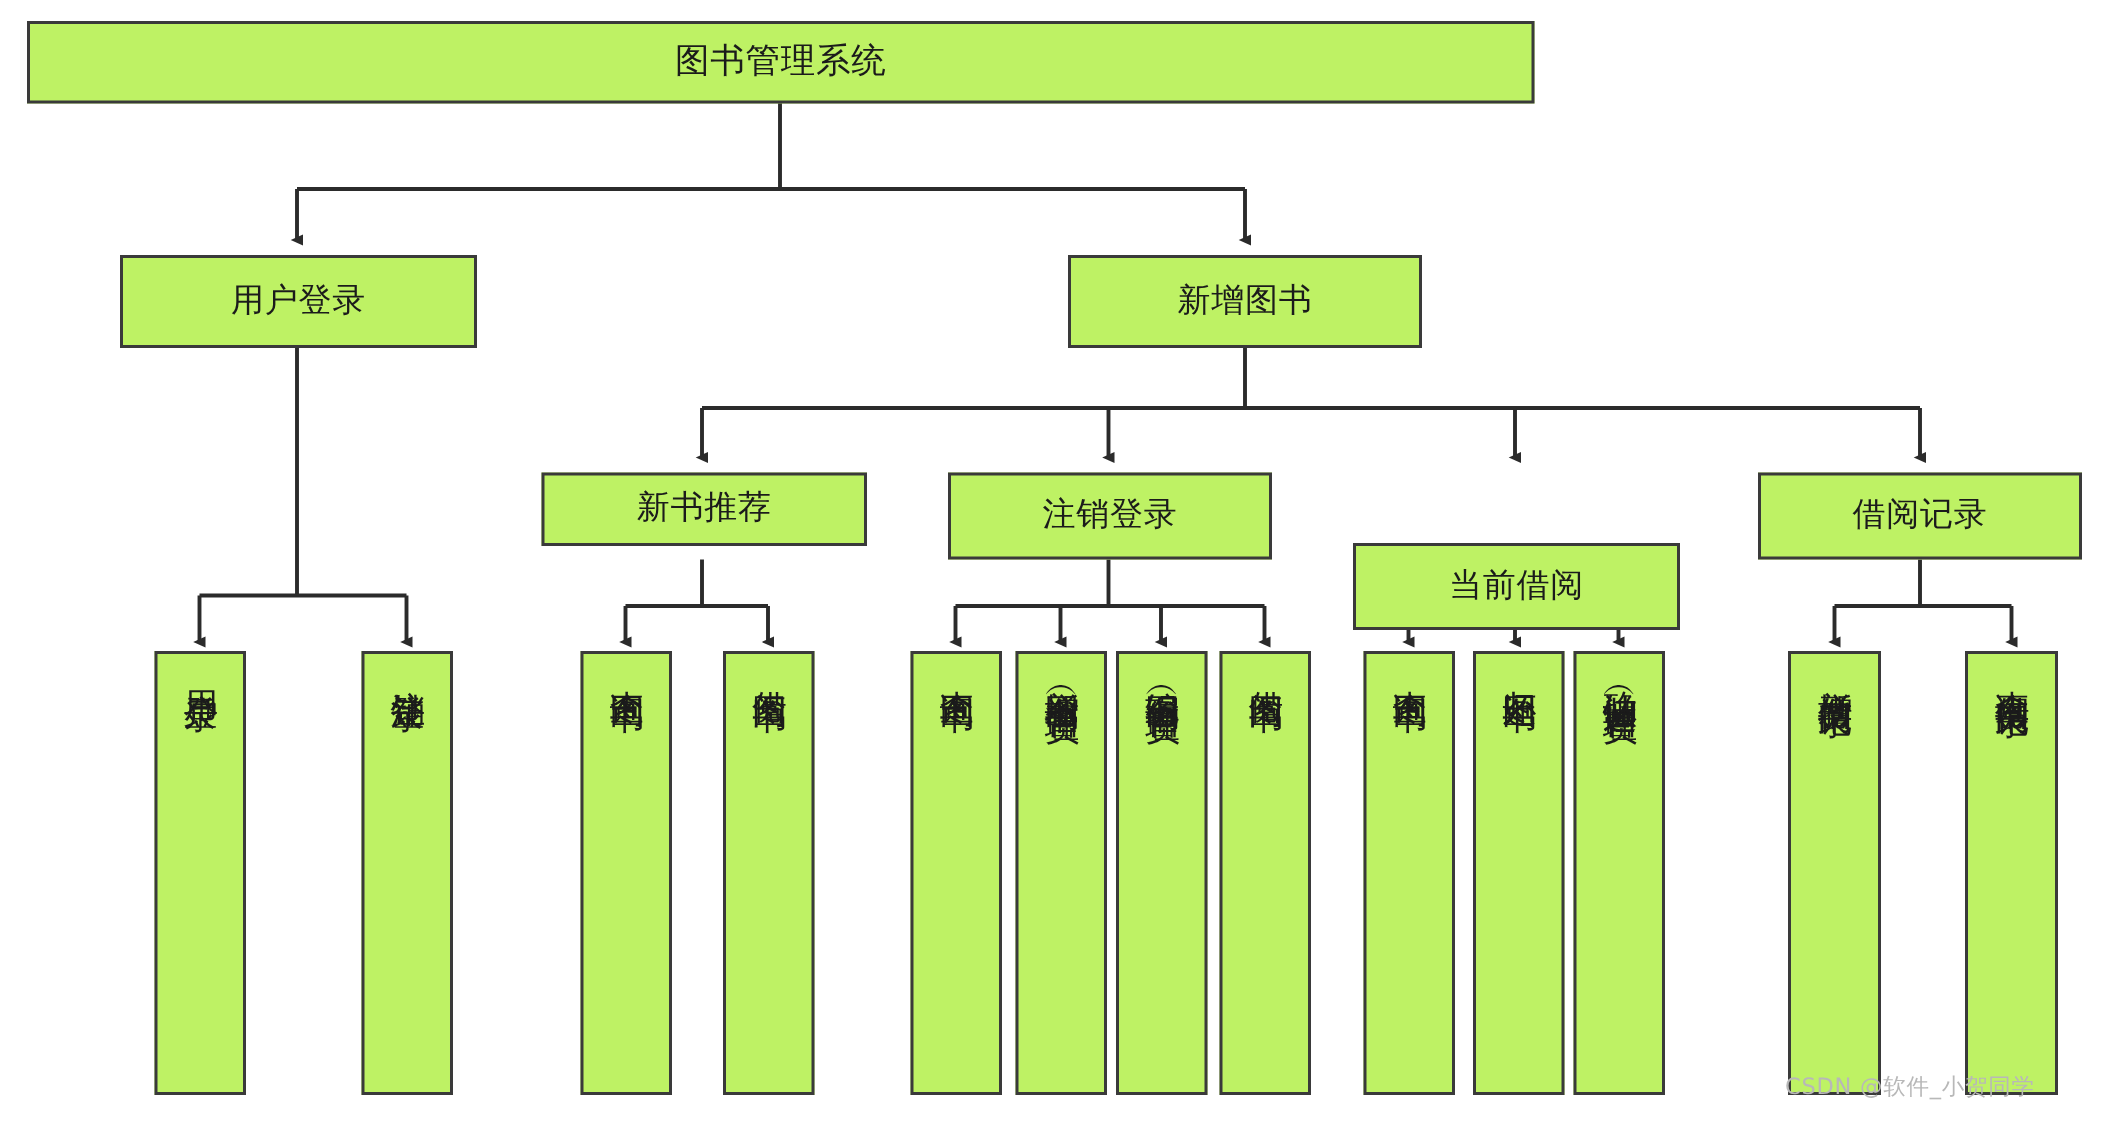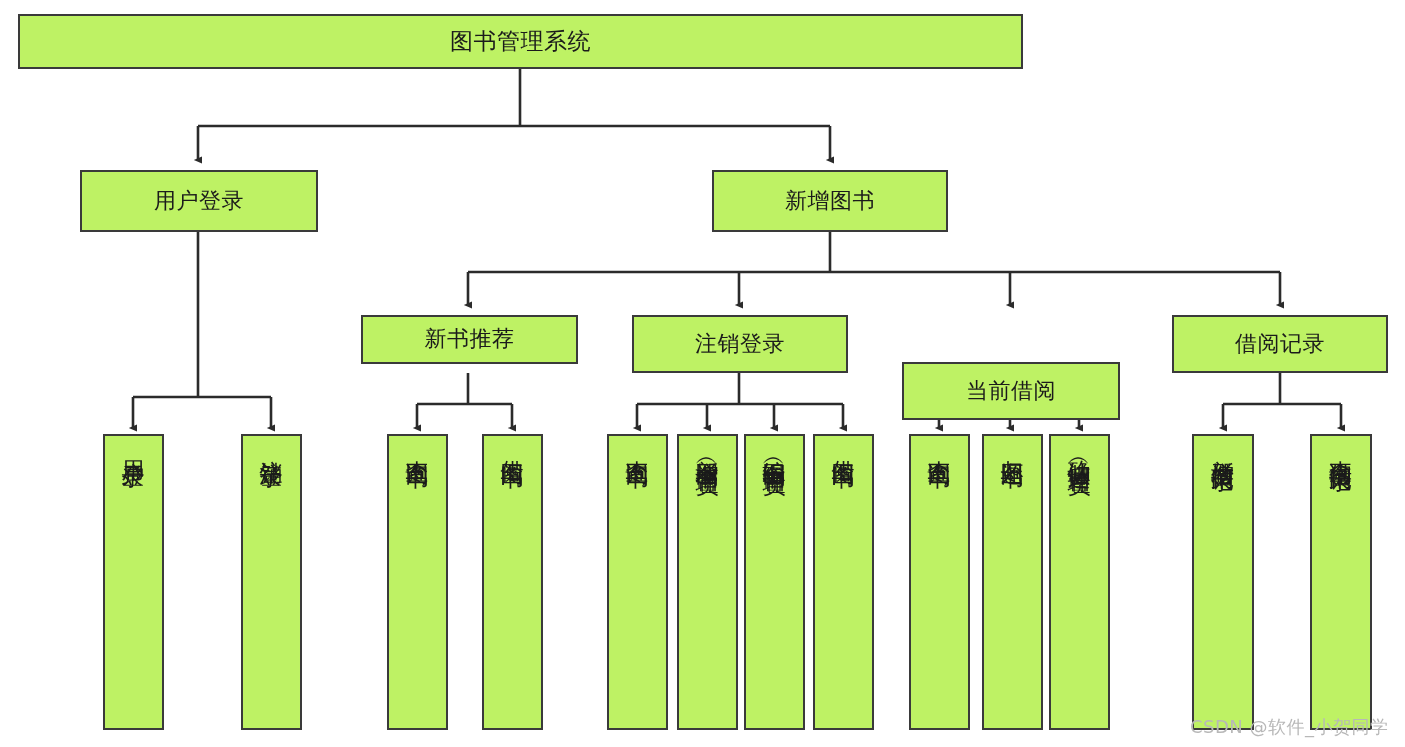--- a/index.html
+++ b/index.html
@@ -52,21 +52,21 @@
     -webkit-writing-mode: vertical-rl;
     font-size: 23px;
     line-height: 1.05;
     letter-spacing: 2px;
     white-space: nowrap;
     display: block;
   }
   .node.root .label { font-size: 23px; }
   .watermark {
     position: absolute;
-    font-size: 18px;
+    font-size: 15px;
     color: #b8b8b8;
     white-space: nowrap;
     letter-spacing: 0.5px;
     font-family: "DejaVu Sans", "Liberation Sans", sans-serif;
   }
 </style>
 </head>
 <body>
 
 <div id="canvas">

